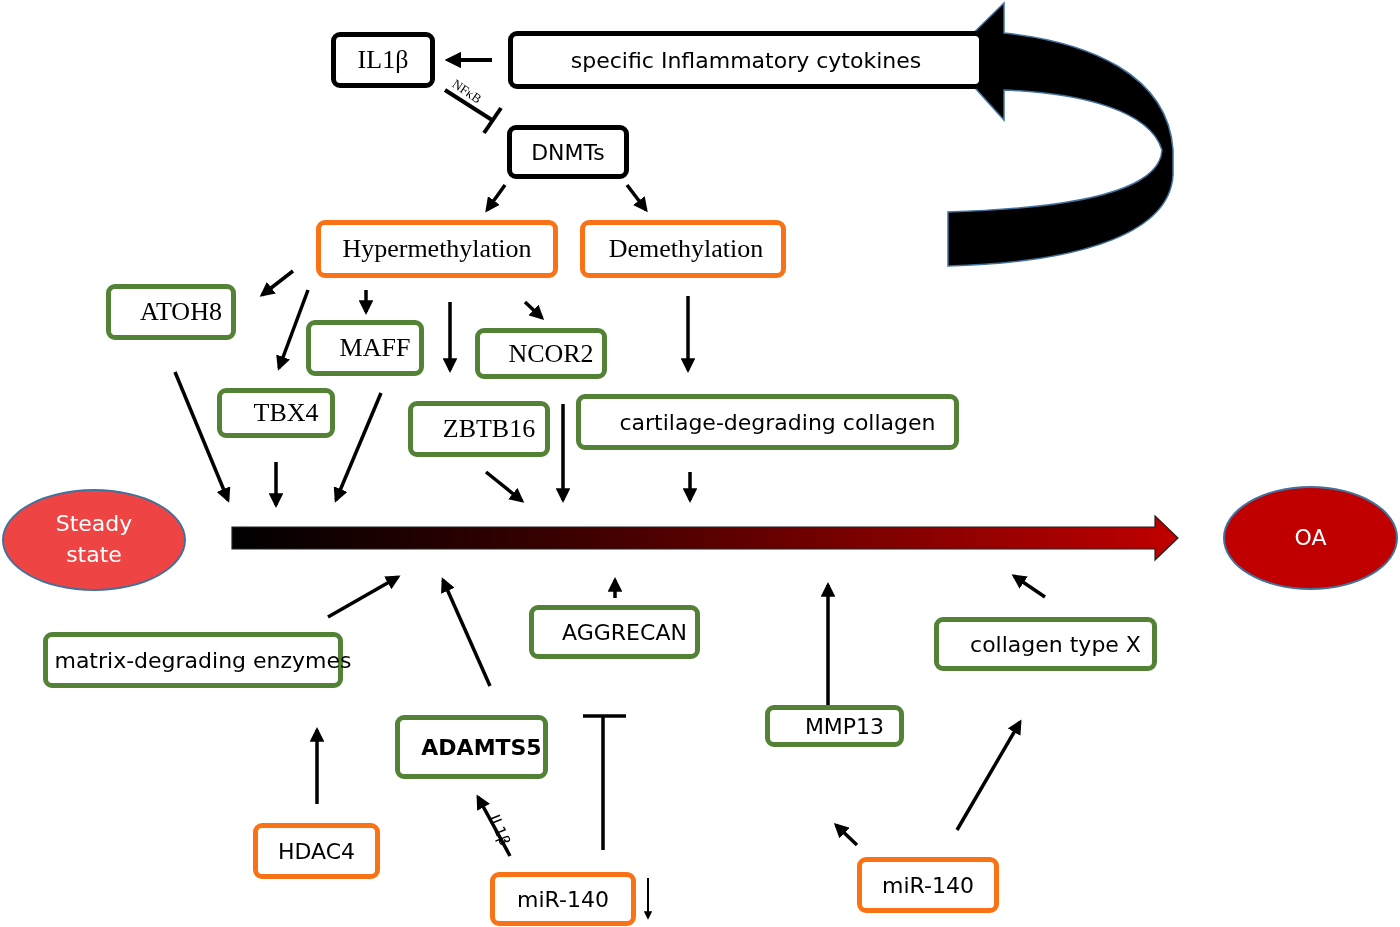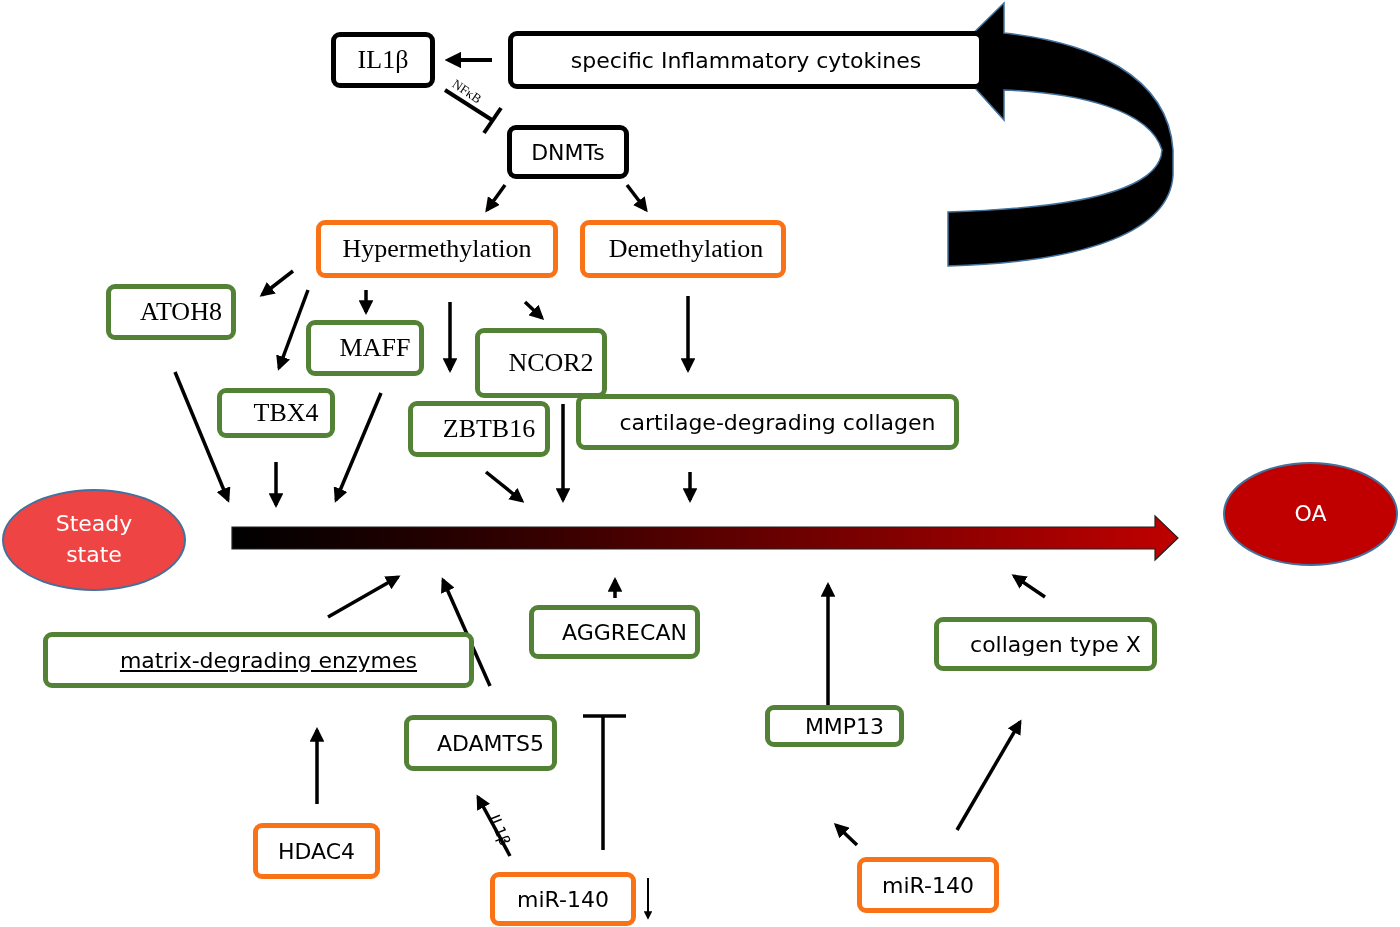--- a/index.html
+++ b/index.html
@@ -76,33 +76,33 @@
 
 <div class="box k serif" style="left:331px;top:32px;width:104px;height:56px;">IL1β</div>
 <div class="box k sans" style="left:508px;top:31px;width:476px;height:58px;">specific Inflammatory cytokines</div>
 <div class="box k sans" style="left:507px;top:125px;width:122px;height:54px;">DNMTs</div>
 
 <div class="box y serif" style="left:316px;top:220px;width:242px;height:58px;">Hypermethylation</div>
 <div class="box y serif" style="left:580px;top:220px;width:206px;height:58px;padding-left:6px;">Demethylation</div>
 
 <div class="box g serif" style="left:106px;top:284px;width:130px;height:56px;">ATOH8</div>
 <div class="box g serif" style="left:306px;top:320px;width:118px;height:56px;">MAFF</div>
-<div class="box g serif" style="left:475px;top:328px;width:132px;height:70px;">NCOR2</div>
+<div class="box g serif" style="left:475px;top:328px;width:132px;height:51px;">NCOR2</div>
 <div class="box g serif" style="left:217px;top:388px;width:118px;height:50px;">TBX4</div>
 <div class="box g serif" style="left:408px;top:401px;width:142px;height:56px;">ZBTB16</div>
 <div class="box g sans" style="left:576px;top:394px;width:383px;height:56px;">cartilage-degrading collagen</div>
 
 <div class="ell" style="left:2px;top:489px;width:184px;height:102px;background:#ef4444;">
   <div>
     <div>Steady</div>
     <div>state</div>
   </div>
 </div>
-<div class="ell" style="left:1223px;top:462px;width:175px;height:104px;background:#c00000;">OA</div>
+<div class="ell" style="left:1223px;top:486px;width:175px;height:104px;background:#c00000;">OA</div>
 
-<div class="box g sans" style="left:43px;top:632px;width:431px;height:56px;text-decoration:underline;">matrix-degrading enzymes</div>
+<div class="box g sans" style="left:43px;top:632px;width:300px;height:56px;">matrix-degrading enzymes</div>
 <div class="box g sans" style="left:529px;top:605px;width:171px;height:54px;">AGGRECAN</div>
 <div class="box g sans" style="left:934px;top:617px;width:223px;height:54px;">collagen type X</div>
-<div class="box g sans" style="left:404px;top:715px;width:153px;height:56px;">ADAMTS5</div>
+<div class="box g sans" style="left:395px;top:715px;width:153px;height:64px;font-weight:bold;">ADAMTS5</div>
 <div class="box g sans" style="left:765px;top:705px;width:139px;height:42px;">MMP13</div>
 <div class="box y sans" style="left:253px;top:823px;width:127px;height:56px;">HDAC4</div>
 <div class="box y sans" style="left:490px;top:872px;width:146px;height:54px;">miR-140</div>
 <div class="box y sans" style="left:857px;top:857px;width:142px;height:56px;">miR-140</div>
 
 </body></html>

